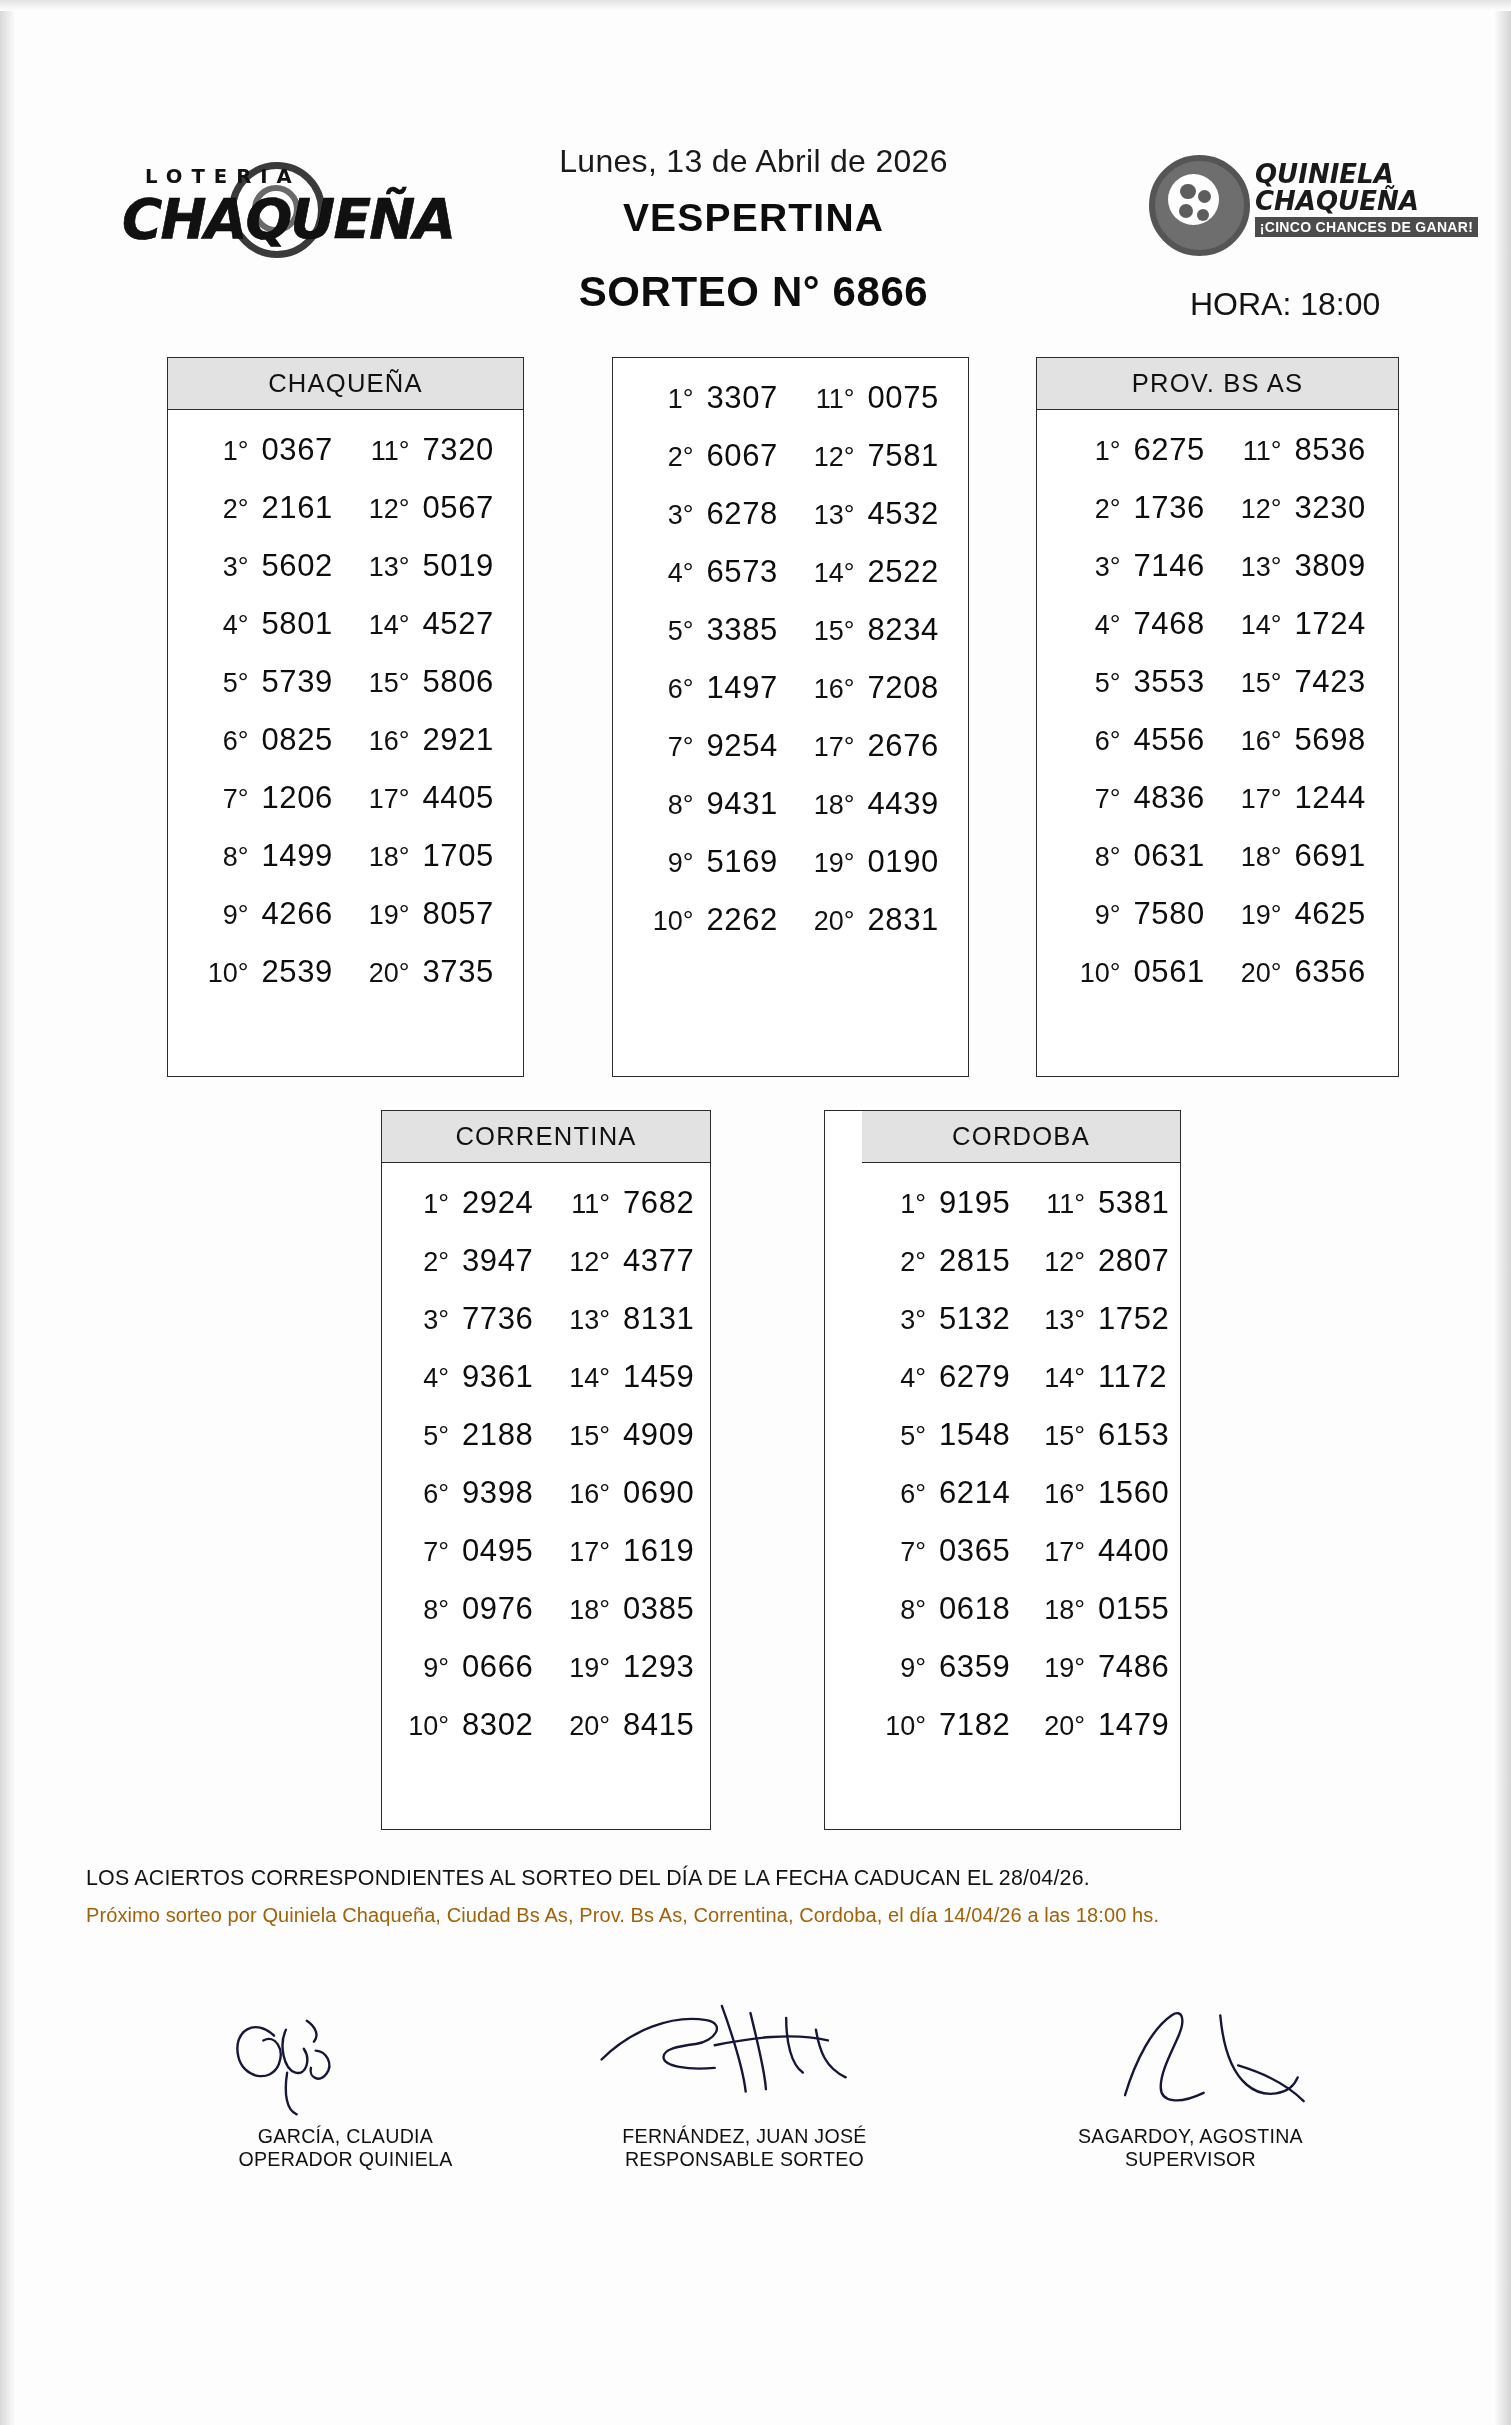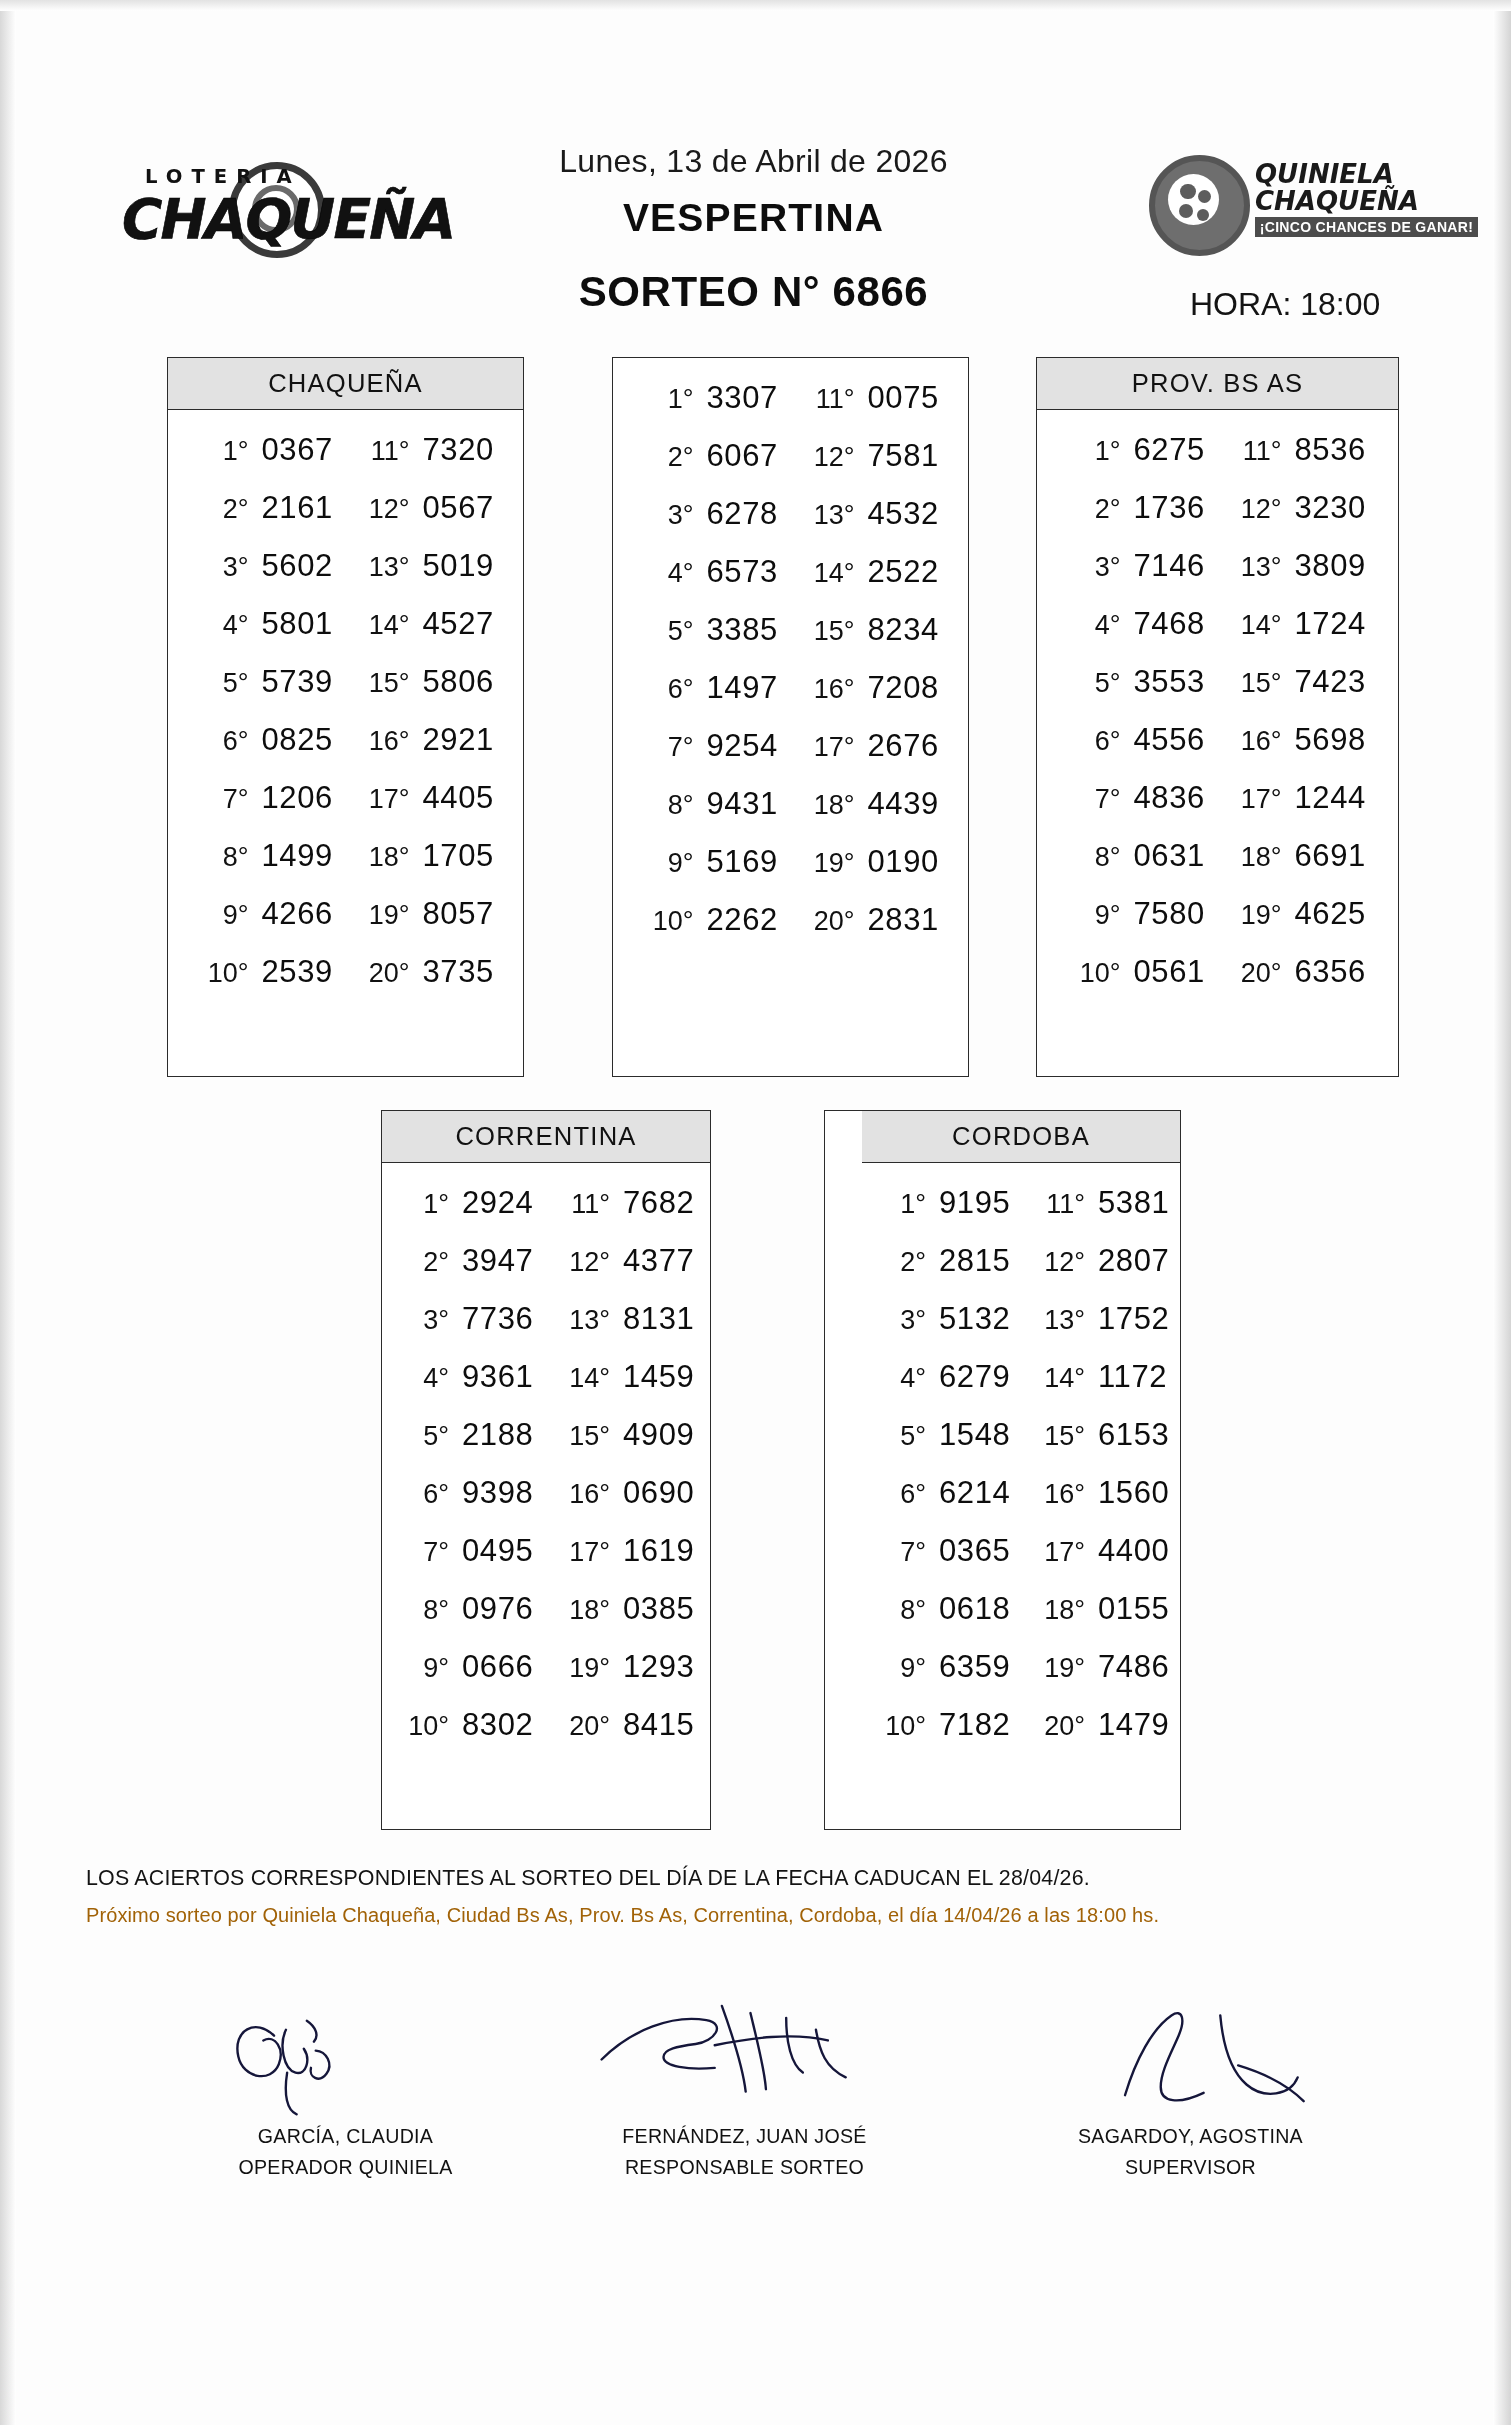--- a/index.html
+++ b/index.html
@@ -270,21 +270,21 @@
     position: relative;
   }
   .sig-name {
     font-size: 19.6px;
     color: #111;
     letter-spacing: 0.3px;
   }
   .sig-role {
     font-size: 19.6px;
     color: #111;
-    margin-top: 8px;
+    margin-top: 0;
     letter-spacing: 0.3px;
   }
   svg.ink { position: absolute; left: 0; top: 0; overflow: visible; }
   .ink path { fill: none; stroke: #15163a; stroke-width: 4; stroke-linecap: round; }
 </style>
 </head>
 <body>
 
 <div class="page">
 

